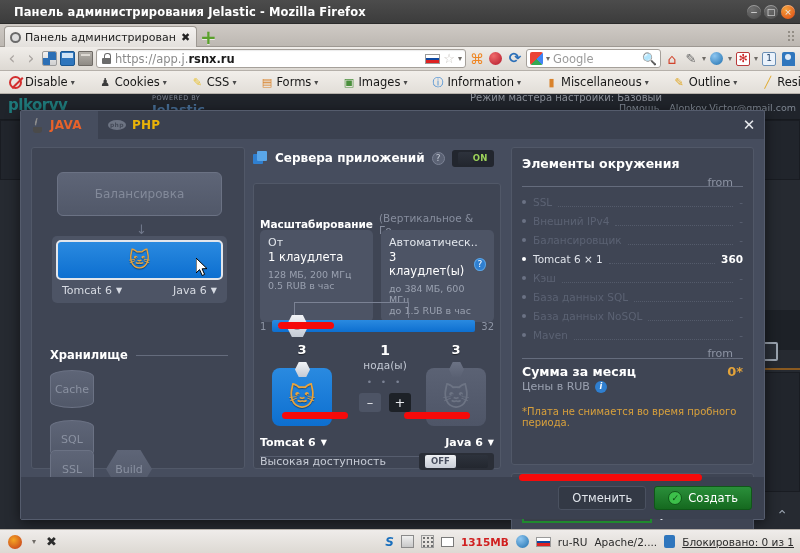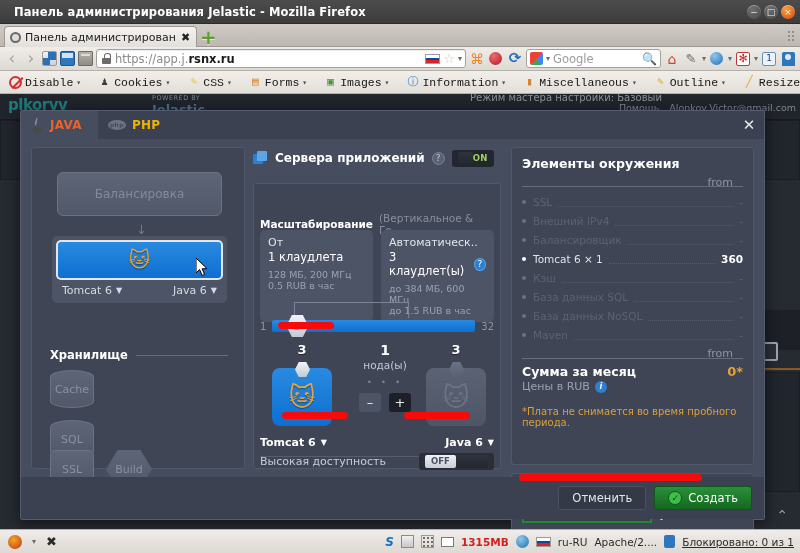--- a/index.html
+++ b/index.html
@@ -136,21 +136,21 @@
               display: flex; align-items: center; justify-content: center; }
   .user-ic { width: 13px; height: 14px; background: #2f76bd; border-radius: 2px 2px 0 0;
              position: relative; }
   .user-ic::after { content:""; position:absolute; left:3.5px; top:2px; width:6px;
              height:6px; border-radius:50%; background:#dde9f6; }
 
   .ff-devbar {
     position: absolute; left: 0; top: 71px; width: 800px; height: 23px;
     background: linear-gradient(#f2efeb, #e2ded8);
     border-bottom: 1px solid #b5b0aa;
-    display: flex; align-items: center; padding: 8px 4px; gap: 7px; font-family: Liberation Mono, monospace;
+    display: flex; align-items: center; padding: 8px 4px; gap: 14px;
   }
   .dev-item { display: flex; align-items: center; gap: 3px; padding: 0 5px; height: 21px;
               font-size: 11.5px; color: #171717; white-space: nowrap; }
   .dev-item .dv { font-size: 8px; color: #4a4a4a; }
   .dg { width: 13px; height: 13px; flex: 0 0 auto; position: relative; display: flex;
         align-items: center; justify-content: center; font-size: 11px; line-height: 1; }
   .dg-disable { border: 2px solid #d32f2f; border-radius: 50%; }
   .dg-disable::after { content:""; position:absolute; left:-1px; top:4px; width:15px;
         height:2px; background:#d32f2f; transform: rotate(-45deg); }
   .dg-cookies { color:#3b3b3b; }

